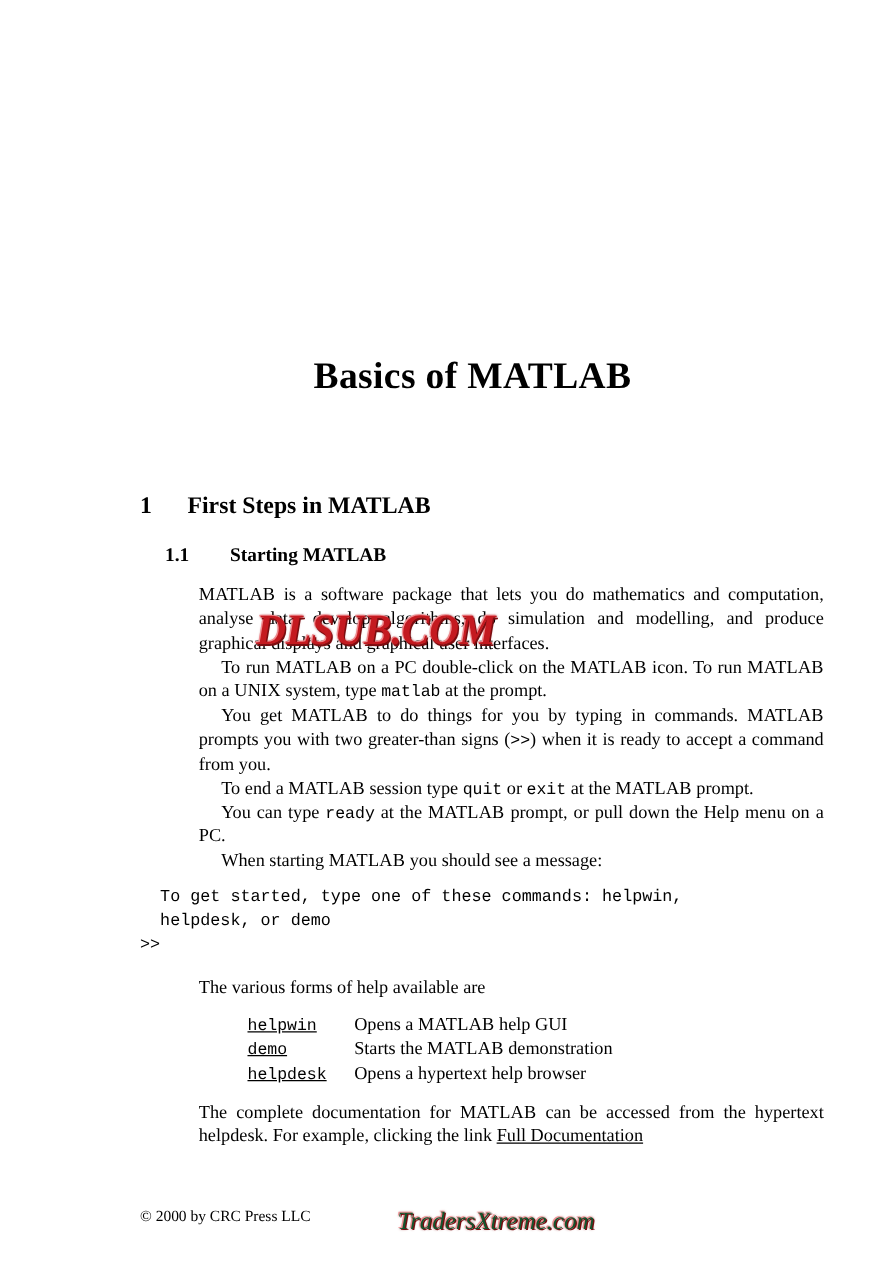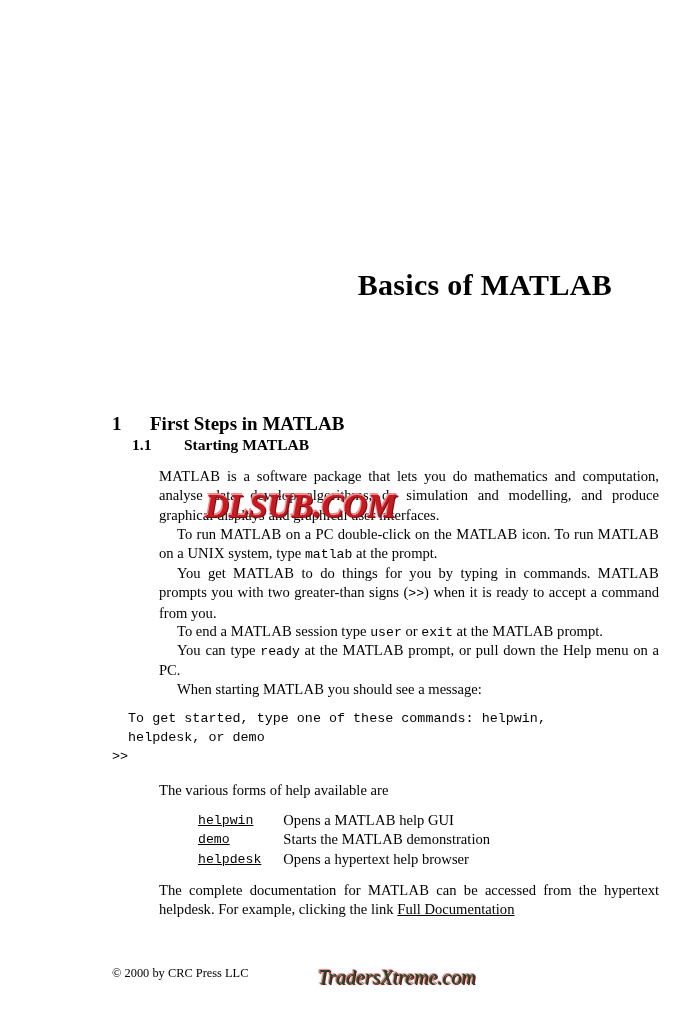--- a/index.html
+++ b/index.html
@@ -72,43 +72,43 @@
     position: absolute;
     left: 112px;
     top: 0;
     width: 500px;
   }
 
   h1.doc-title {
     font-family: "Liberation Serif", serif;
     font-weight: bold;
     font-size: 30px;
-    text-align: right;
-    margin: 0;
+    text-align: center;
+    margin: 16px;
     padding: 0;
     position: absolute;
     top: 268px;
     left: 0;
     width: 500px;
     letter-spacing: 0.3px;
   }
 
   .sec-head {
     position: absolute;
     font-family: "Liberation Serif", serif;
     font-weight: bold;
     font-size: 19px;
     left: 0;
     width: 500px;
   }
   .sec-head .num {
     display: inline-block;
     width: 38px;
   }
-  .sec-head.h1 { top: 394px; margin-top: 19px; }
+  .sec-head.h1 { top: 394px; }
 
   .subsec-head {
     position: absolute;
     font-family: "Liberation Serif", serif;
     font-weight: bold;
     font-size: 15.5px;
     left: 0;
     width: 500px;
     top: 436px;
     margin-left: 20px;
@@ -210,21 +210,21 @@
     <div class="subsec-head">
       <span class="num">1.1</span><span>Starting MATLAB</span>
     </div>
 
     <div class="body-text p1"><span class="sc">MATLAB</span><span> is a software package that lets you do mathematics and computation, analyse data, develop algorithms, do simulation and modelling, and produce graphical displays and graphical user interfaces.</span></div>
 
     <div class="body-text p2"><span class="indent"></span><span>To run </span><span class="sc">MATLAB</span><span> on a PC double-click on the </span><span class="sc">MATLAB</span><span> icon. To run </span><span class="sc">MATLAB</span><span> on a </span><span class="sc">UNIX</span><span> system, type </span><span class="tt">matlab</span><span> at the prompt.</span></div>
 
     <div class="body-text p3"><span class="indent"></span><span>You get </span><span class="sc">MATLAB</span><span> to do things for you by typing in commands. </span><span class="sc">MATLAB</span><span> prompts you with two greater-than signs (</span><span class="tt">&gt;&gt;</span><span>) when it is ready to accept a command from you.</span></div>
 
-    <div class="body-text p4"><span class="indent"></span><span>To end a </span><span class="sc">MATLAB</span><span> session type </span><span class="tt">user</span><span> or </span><span class="tt">exit</span><span> at the </span><span class="sc">MATLAB</span><span> prompt.</span></div>
+    <div class="body-text p4"><span class="indent"></span><span>To end a </span><span class="sc">MATLAB</span><span> session type </span><span class="tt">quit</span><span> or </span><span class="tt">exit</span><span> at the </span><span class="sc">MATLAB</span><span> prompt.</span></div>
 
     <div class="body-text p5"><span class="indent"></span><span>You can type </span><span class="tt">ready</span><span> at the </span><span class="sc">MATLAB</span><span> prompt, or pull down the Help menu on a PC.</span></div>
 
     <div class="body-text p6"><span class="indent"></span><span>When starting </span><span class="sc">MATLAB</span><span> you should see a message:</span></div>
 
     <div class="verbatim">  To get started, type one of these commands: helpwin,
   helpdesk, or demo
 &gt;&gt;</div>
 
     <div class="body-text p7">The various forms of help available are</div>

